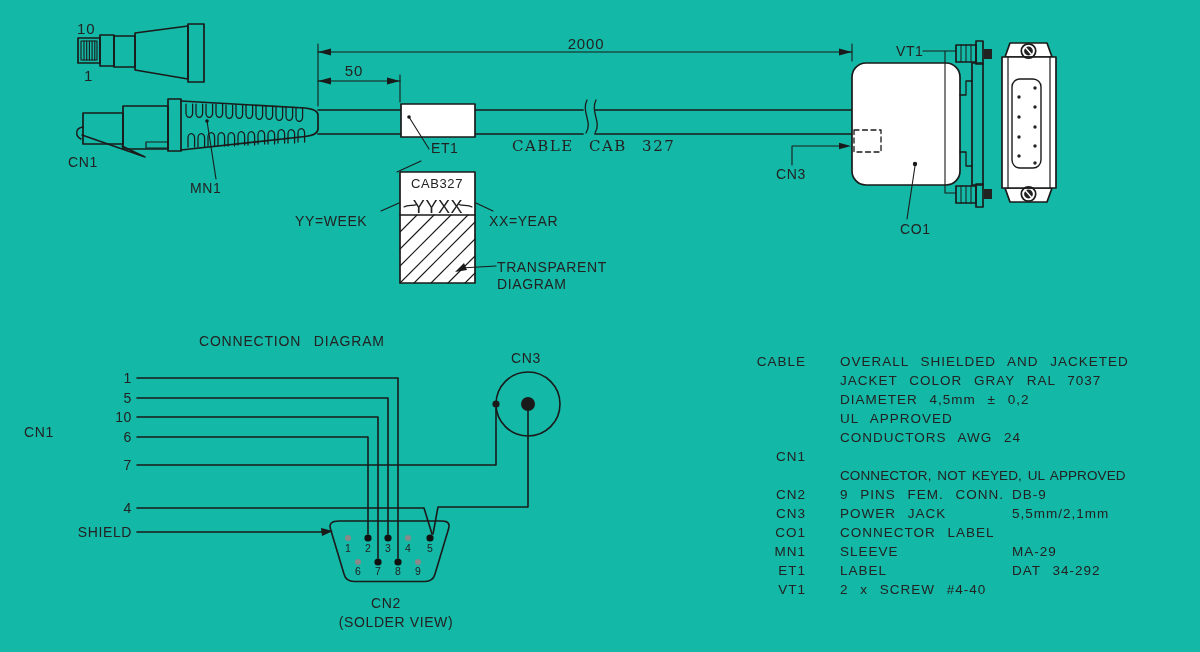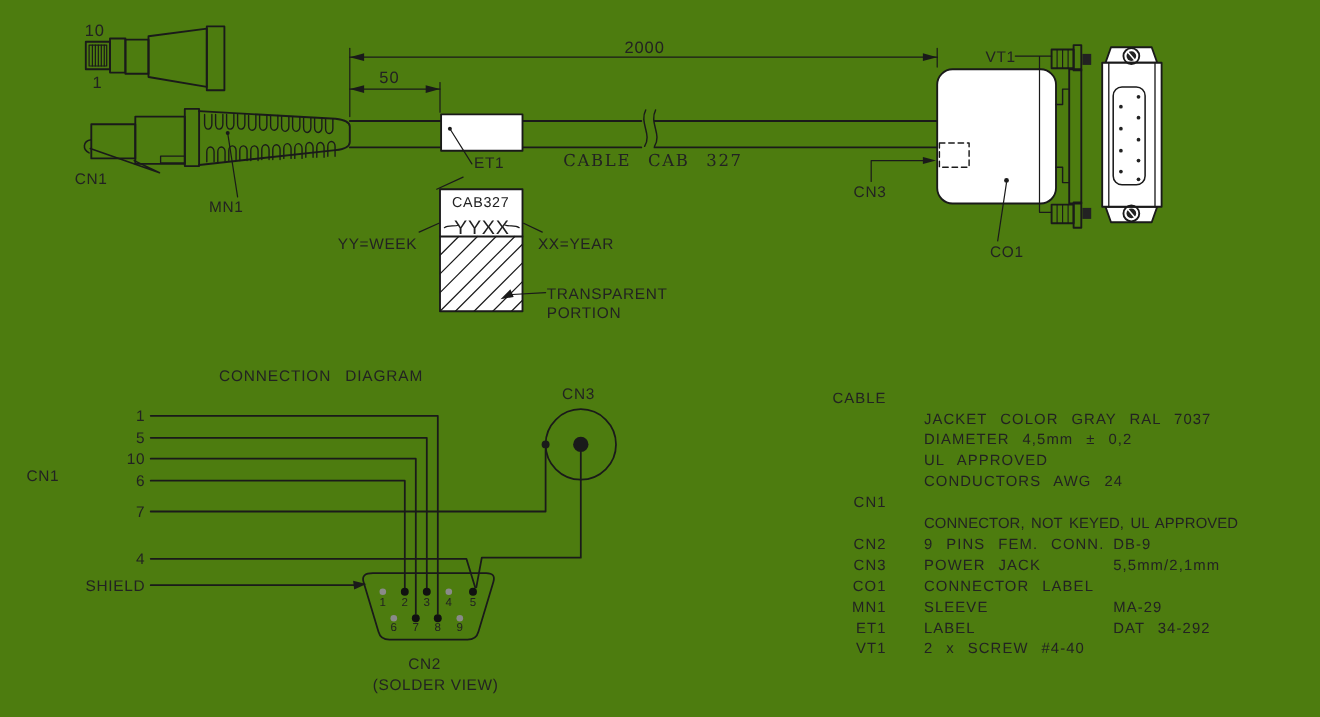--- a/index.html
+++ b/index.html
@@ -1,17 +1,17 @@
 <!DOCTYPE html>
 <html><head>
 <meta charset="utf-8">
 <style>
   html,body{margin:0;padding:0;background:#fff;}
   .stage{
-    position:relative;width:1200px;height:652px;background:#4d7c0f;overflow:hidden;
+    position:relative;width:1200px;height:652px;background:#14b8a6;overflow:hidden;
     font-family:"Liberation Sans",sans-serif;color:#222;
   }
   svg{position:absolute;left:0;top:0;}
   .lbl{
     position:absolute;font-size:14px;line-height:1.05;color:#222;
     letter-spacing:.6px;white-space:nowrap;
   }
   .c{transform:translateX(-50%);}
   .r{transform:translateX(-100%);}
   .dim{font-size:15px;letter-spacing:.8px;}
@@ -222,24 +222,24 @@
   <div class="lbl dim c" style="left:354px;top:63px">50</div>
   <div class="lbl dim c" style="left:586px;top:36px">2000</div>
   <div class="lbl" style="left:431px;top:141px">ET1</div>
   <div class="lbl serif" style="left:512px;top:139px">CABLE CAB 327</div>
   <div class="lbl" style="left:896px;top:44px">VT1</div>
   <div class="lbl" style="left:776px;top:167px">CN3</div>
   <div class="lbl" style="left:900px;top:222px">CO1</div>
 
   <div class="lbl c" style="left:437px;top:177px;font-size:13px">CAB327</div>
   <div class="lbl c" style="left:438px;top:198px;font-size:18px">YYXX</div>
-  <div class="lbl" style="left:307px;top:214px">YY=WEEK</div>
+  <div class="lbl" style="left:295px;top:214px">YY=WEEK</div>
   <div class="lbl" style="left:489px;top:214px">XX=YEAR</div>
   <div class="lbl" style="left:497px;top:260px">TRANSPARENT</div>
-  <div class="lbl" style="left:497px;top:277px">PORTION</div>
+  <div class="lbl" style="left:497px;top:277px">DIAGRAM</div>
 
   <div class="lbl wide" style="left:199px;top:334px">CONNECTION DIAGRAM</div>
   <div class="lbl" style="left:24px;top:425px">CN1</div>
   <div class="lbl r" style="left:132px;top:371px">1</div>
   <div class="lbl r" style="left:132px;top:391px">5</div>
   <div class="lbl r" style="left:132px;top:410px">10</div>
   <div class="lbl r" style="left:132px;top:430px">6</div>
   <div class="lbl r" style="left:132px;top:458px">7</div>
   <div class="lbl r" style="left:132px;top:501px">4</div>
   <div class="lbl r" style="left:132px;top:525px">SHIELD</div>
@@ -253,20 +253,21 @@
   <div class="lbl tiny c" style="left:408px;top:543px">4</div>
   <div class="lbl tiny c" style="left:430px;top:543px">5</div>
   <div class="lbl tiny c" style="left:358px;top:566px">6</div>
   <div class="lbl tiny c" style="left:378px;top:566px">7</div>
   <div class="lbl tiny c" style="left:398px;top:566px">8</div>
   <div class="lbl tiny c" style="left:418px;top:566px">9</div>
 
   <div>
     <div class="pl-row" style="top:354px">
       <span class="pl-ref">CABLE</span>
+      <span class="pl-desc">OVERALL SHIELDED AND JACKETED</span>
       <span class="pl-spec"></span>
     </div>
     <div class="pl-row" style="top:373px">
       <span class="pl-ref"></span>
       <span class="pl-desc">JACKET COLOR GRAY RAL 7037</span>
       <span class="pl-spec"></span>
     </div>
     <div class="pl-row" style="top:392px">
       <span class="pl-ref"></span>
       <span class="pl-desc">DIAMETER 4,5mm ± 0,2</span>

